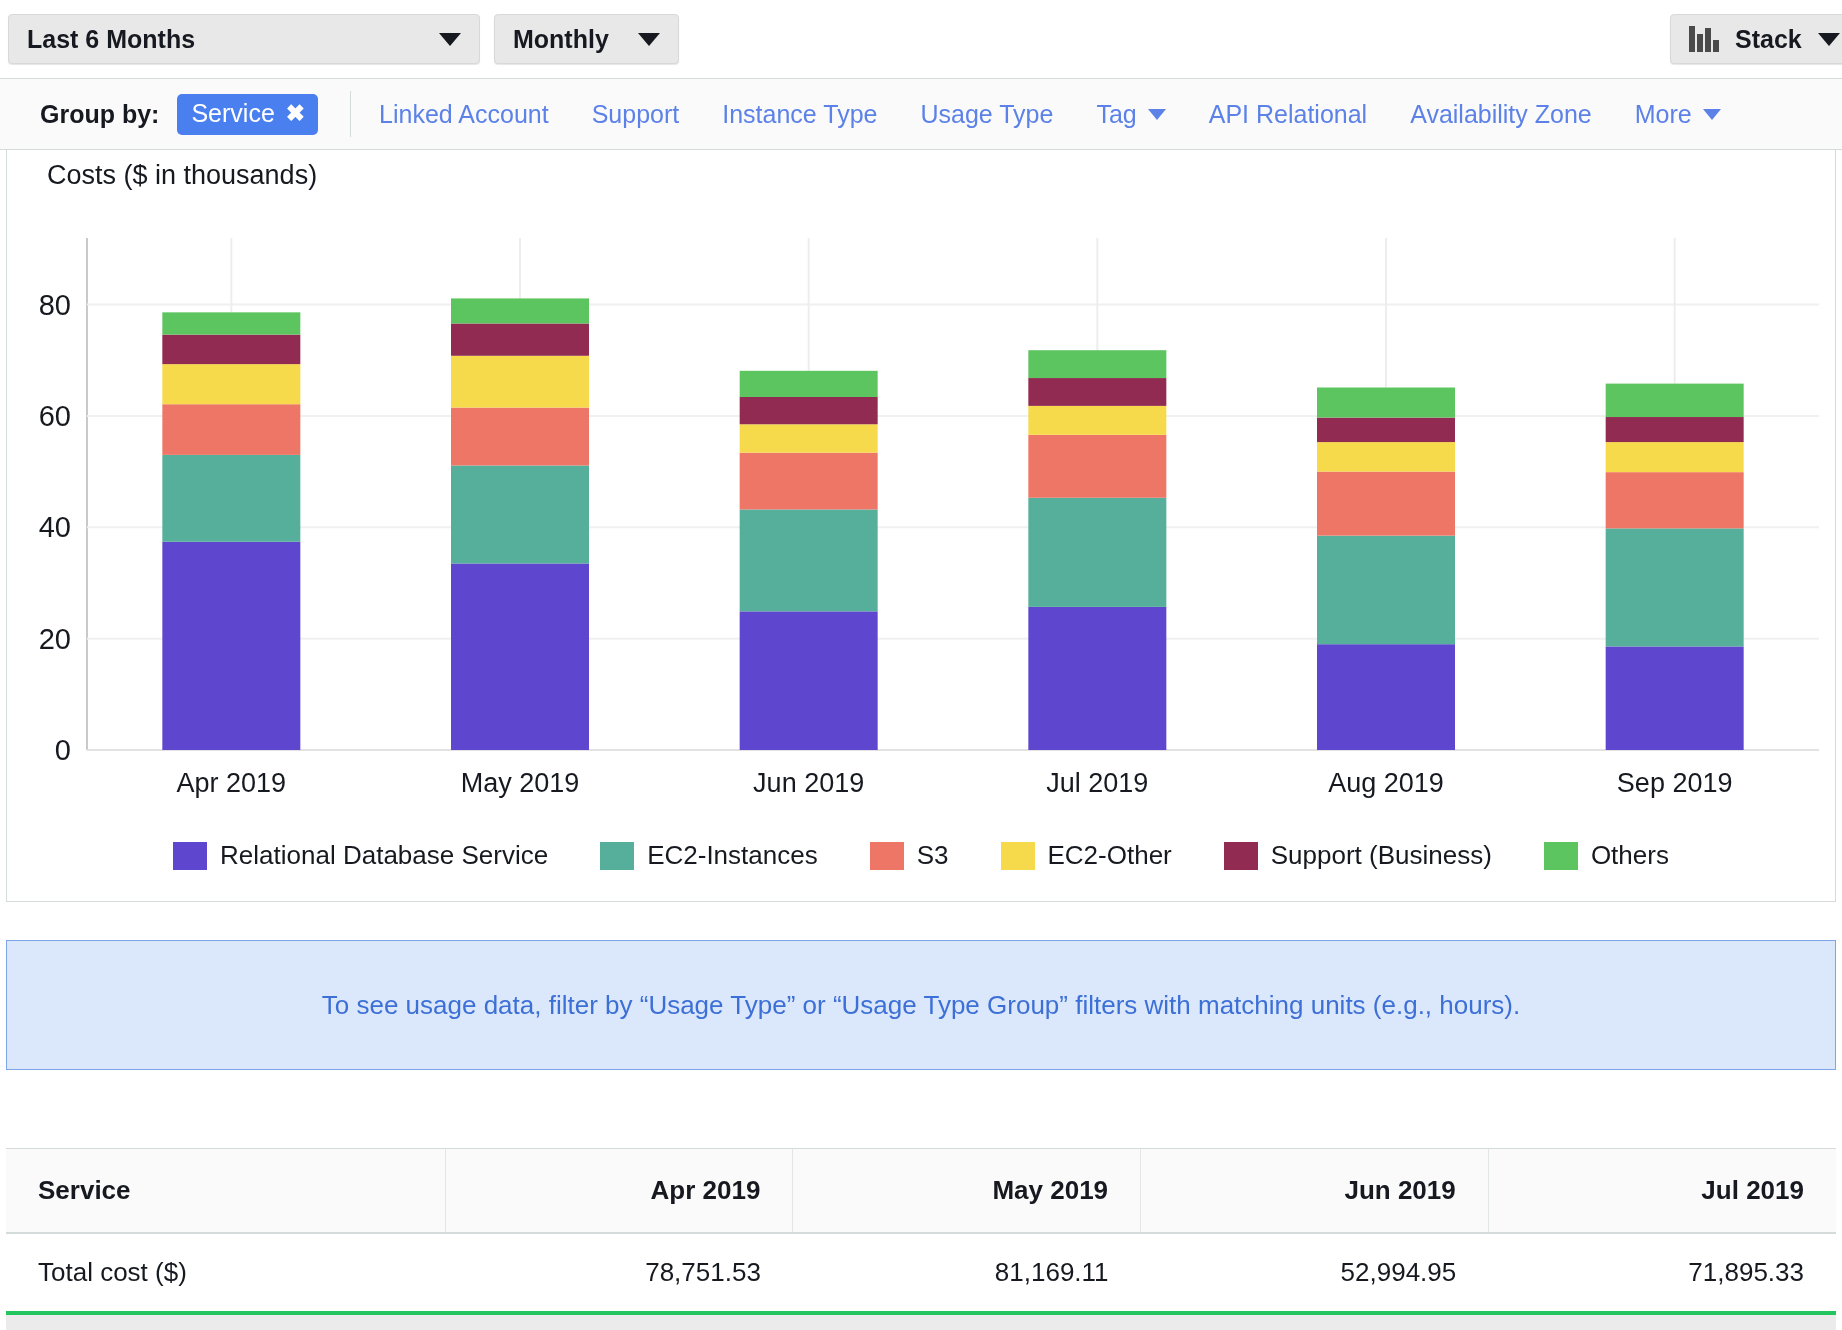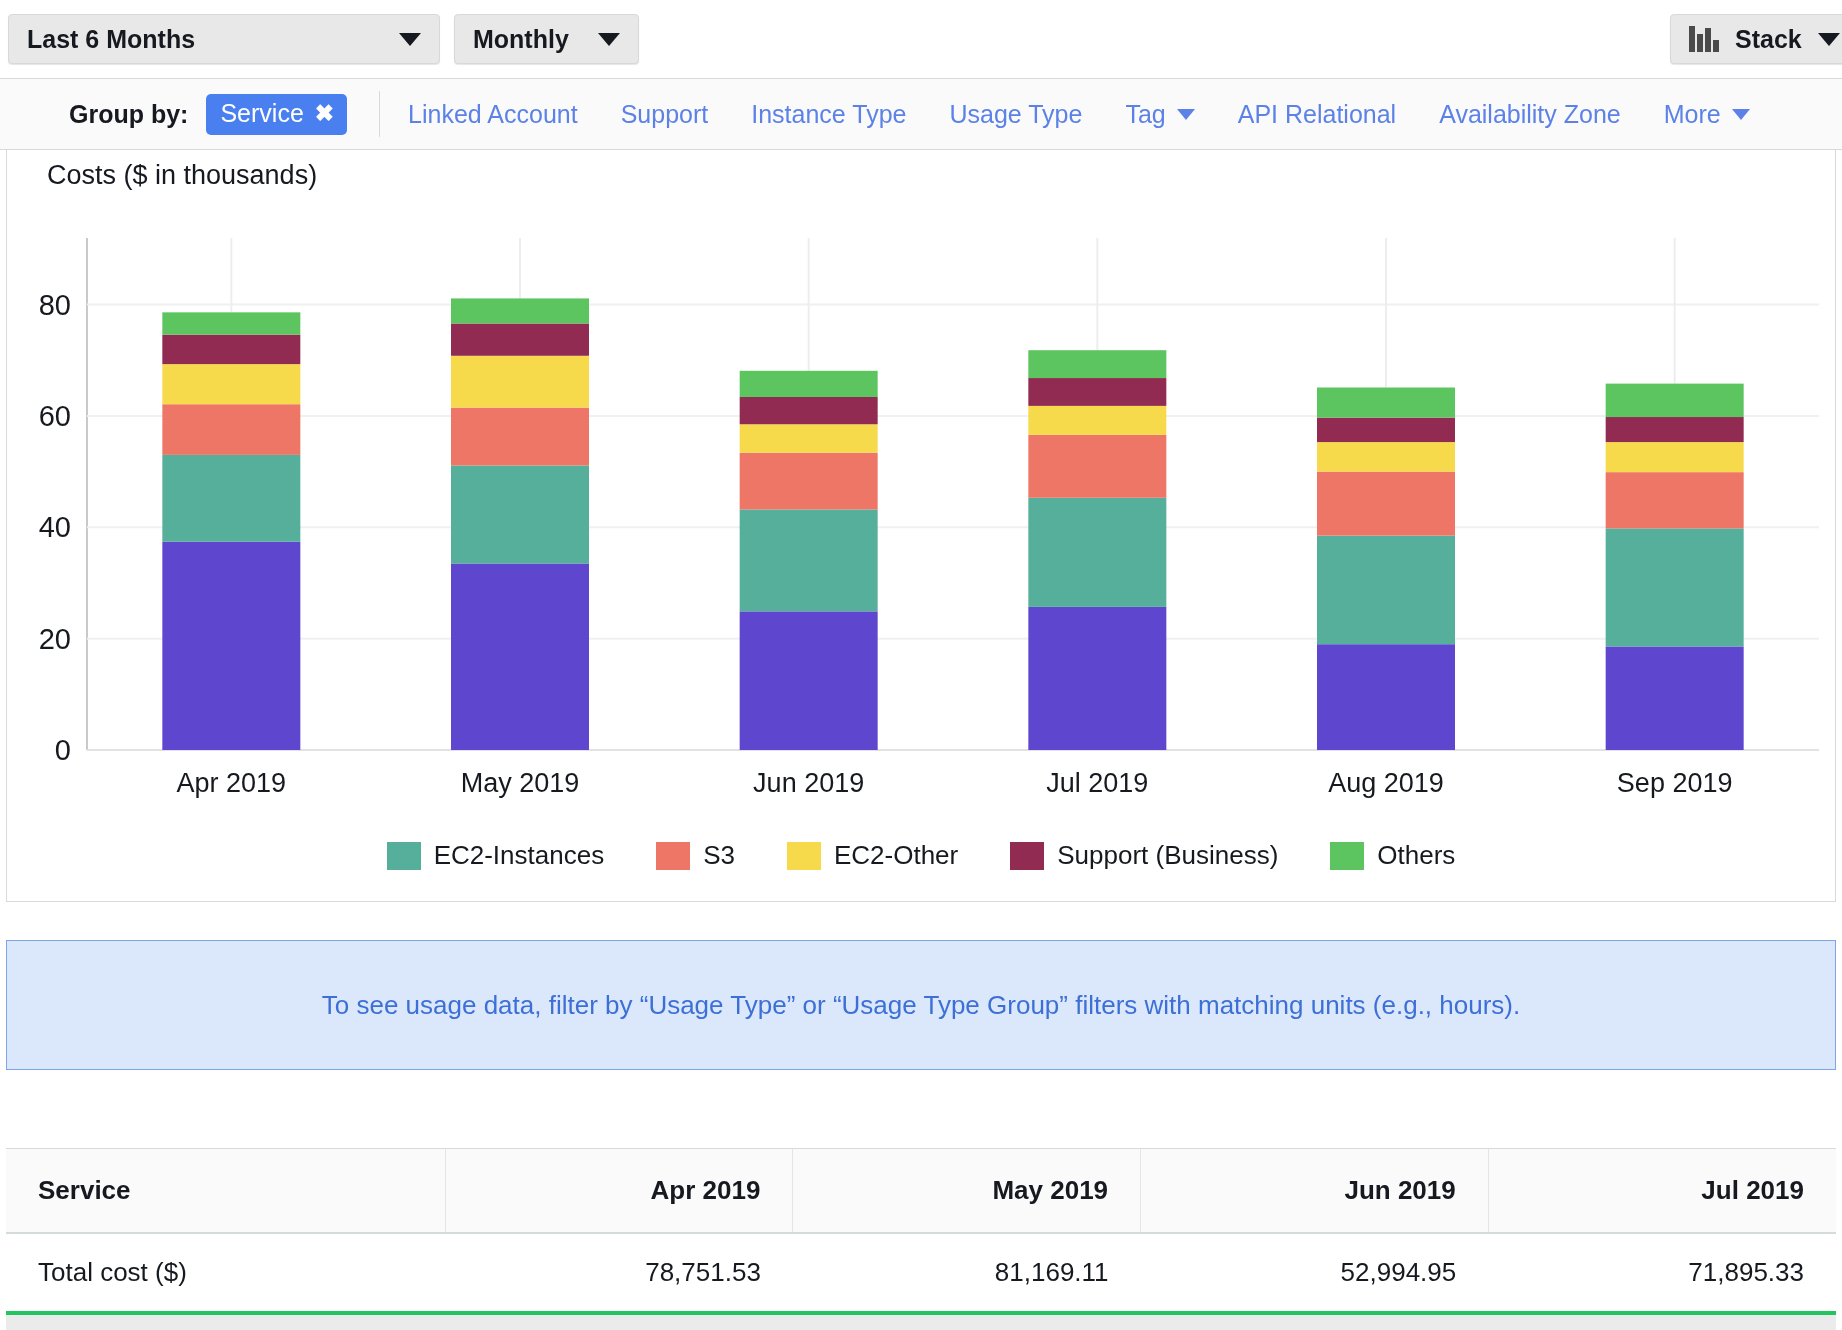--- a/index.html
+++ b/index.html
@@ -30,21 +30,21 @@
     display: flex;
     align-items: center;
     justify-content: space-between;
     font-size: 25px;
     font-weight: bold;
     color: #16191f;
     padding: 0 18px;
     cursor: pointer;
     box-shadow: 0 1px 1px rgba(0,0,0,.10);
   }
-  .dd-range { width: 432px; margin-right: 14px; }
+  .dd-range { width: 472px; margin-right: 14px; }
   .dd-gran  { min-width: 185px; }
   .dd-gran .dd-label { margin-right: 22px; }
   .caret {
     width: 0; height: 0;
     border-left: 11px solid transparent;
     border-right: 11px solid transparent;
     border-top: 13px solid #16191f;
     flex: none;
   }
   .spacer { flex: 1 1 auto; }
@@ -66,21 +66,21 @@
     border: 1px solid #d5dbdb;
     border-left: none; border-right: none;
     background: #fafafa;
     height: 72px;
     display: flex;
     align-items: center;
     padding: 0 8px 0 40px;
     font-size: 25px;
     gap: 0;
   }
-  .gb-title { font-weight: bold; color: #16191f; margin-right: 18px; white-space: nowrap; margin-left: 29px; }
+  .gb-title { font-weight: bold; color: #16191f; margin-right: 18px; white-space: nowrap; }
   .chip {
     background: #4a7ff0;
     color: #ffffff;
     border-radius: 5px;
     padding: 5px 13px 7px 14px;
     font-size: 25px;
     display: inline-flex;
     align-items: center;
     gap: 11px;
     cursor: pointer;
@@ -319,20 +319,24 @@
         <rect x="1598.6666666666667" y="250.1477272727273" width="138" height="56.23863636363632" fill="#ee7666"></rect>
         <rect x="1598.6666666666667" y="220.07954545454544" width="138" height="30.06818181818187" fill="#f7da4c"></rect>
         <rect x="1598.6666666666667" y="195.02272727272725" width="138" height="25.056818181818187" fill="#922b52"></rect>
         <rect x="1598.6666666666667" y="161.61363636363637" width="138" height="33.40909090909088" fill="#5dc560"></rect>
         <text x="1667.6666666666667" y="570" text-anchor="middle" font-size="27" fill="#16191f" font-family="&quot;Liberation Sans&quot;, sans-serif">Sep 2019</text>
       </svg>
   </div>
 
   <div class="legend" id="legend">
       <div class="leg-item">
+        <span class="leg-swatch" style="background: rgb(94, 71, 206);"></span>
+        <span>Relational Database Service</span>
+      </div>
+      <div class="leg-item">
         <span class="leg-swatch" style="background: rgb(85, 175, 155);"></span>
         <span>EC2-Instances</span>
       </div>
       <div class="leg-item">
         <span class="leg-swatch" style="background: rgb(238, 118, 102);"></span>
         <span>S3</span>
       </div>
       <div class="leg-item">
         <span class="leg-swatch" style="background: rgb(247, 218, 76);"></span>
         <span>EC2-Other</span>

